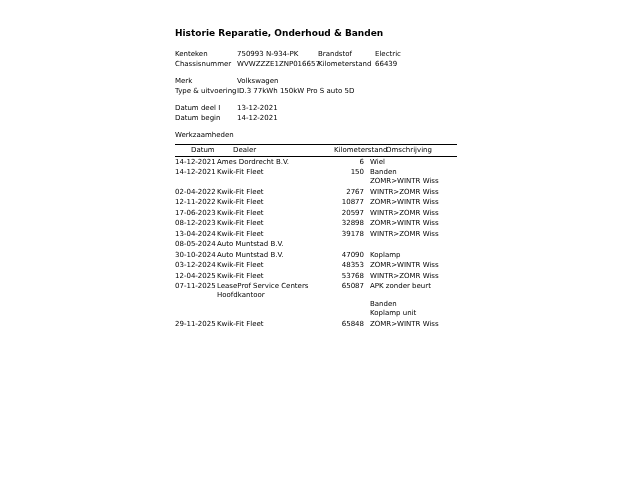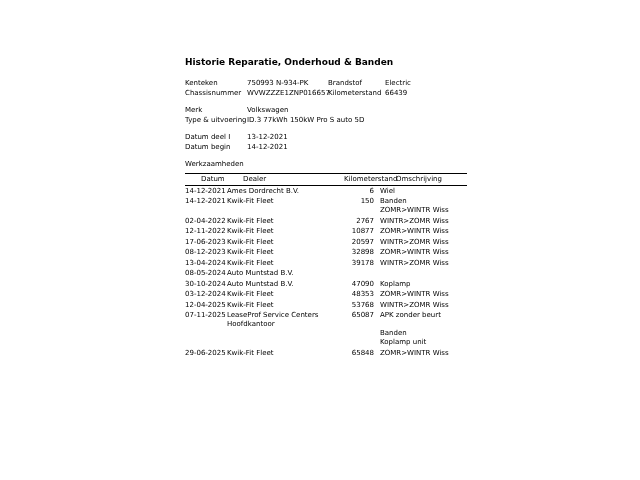--- a/index.html
+++ b/index.html
@@ -10,25 +10,24 @@
   body {
     width: 640px;
     height: 480px;
     position: relative;
     font-family: "DejaVu Sans", "Liberation Sans", sans-serif;
     color: #000000;
     -webkit-font-smoothing: antialiased;
   }
   .doc {
     position: absolute;
-    left: 185px;
+    left: 175px;
     top: 28px;
     width: 282px;
     font-size: 7px;
-    margin-top: 29px;
   }
   .doc-title {
     font-size: 9px;
     font-weight: bold;
     margin: 0 0 12px 0;
     white-space: nowrap;
   }
   .info-group {
     display: grid;
     grid-template-columns: 62px 81px 57px 1fr;
@@ -280,21 +279,21 @@
         </div>
         <div class="tcell c-desc">
           <div class="tline">APK zonder beurt</div>
           <div class="tline">&nbsp;</div>
           <div class="tline">Banden</div>
           <div class="tline">Koplamp unit</div>
         </div>
       </div>
       <div class="trow">
         <div class="tcell c-date">
-          <div class="tline">29-06-2025</div>
+          <div class="tline">29-11-2025</div>
         </div>
         <div class="tcell c-dealer">
           <div class="tline">Kwik-Fit Fleet</div>
         </div>
         <div class="tcell c-km">
           <div class="tline">65848</div>
         </div>
         <div class="tcell c-desc">
           <div class="tline">ZOMR&gt;WINTR Wiss</div>
         </div>

